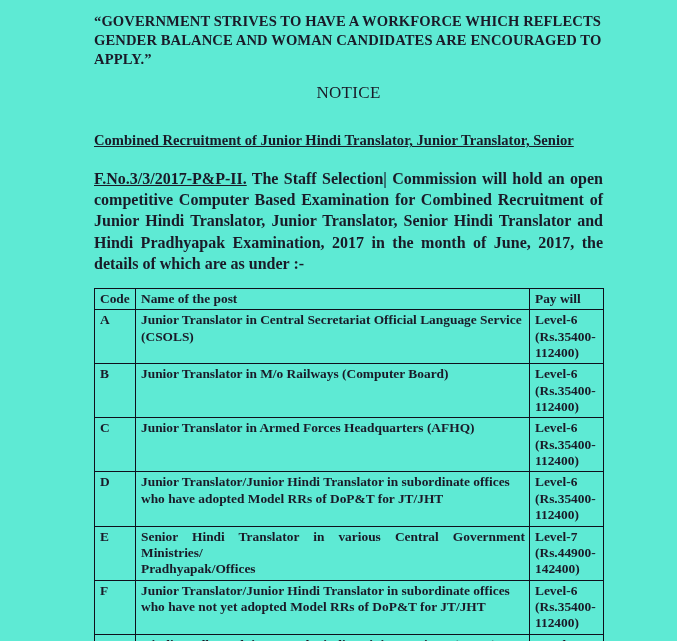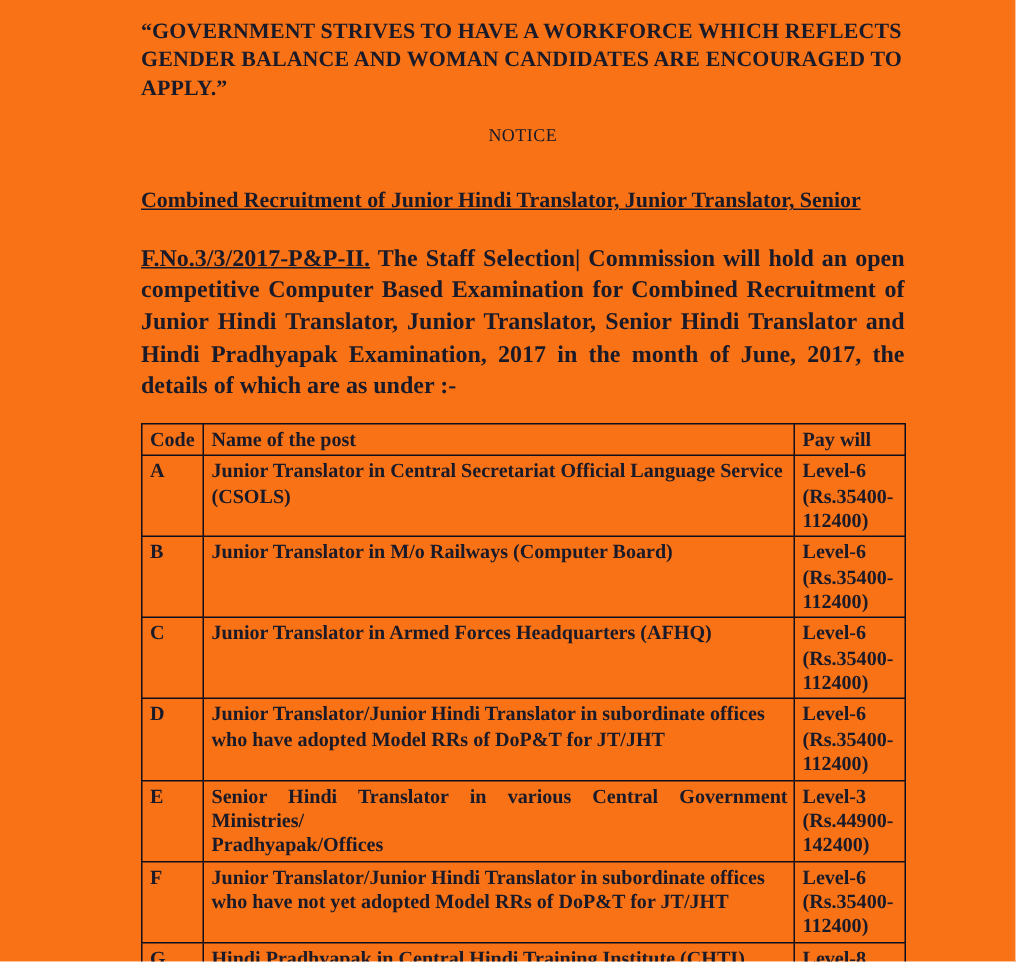--- a/index.html
+++ b/index.html
@@ -11,39 +11,39 @@
     width: 677px;
     height: 641px;
     font-family: "Liberation Serif", "DejaVu Serif", serif;
     color: #1a1a28;
     overflow: hidden;
   }
   .page {
     position: relative;
     width: 677px;
     height: 641px;
-    background: #f97316;
+    background: #5eead4;
   }
   .content {
     position: absolute;
     left: 94px;
     top: 12px;
     width: 509px;
   }
   .banner {
     font-size: 14.6px;
     font-weight: bold;
     line-height: 1.30;
     text-align: left;
     letter-spacing: 0.1px;
     margin: 0;
   }
   .notice {
     text-align: center;
-    font-size: 12px;
+    font-size: 17px;
     font-weight: normal;
     margin: 14px 0 0 0;
     line-height: 1.2;
     letter-spacing: 0.3px;
   }
   .doc-title {
     font-size: 14.6px;
     font-weight: bold;
     text-decoration: underline;
     text-align: justify;
@@ -179,21 +179,21 @@
             <span>112400)</span>
           </td>
         </tr>
         <tr class="row-e">
           <td>E</td>
           <td class="cell-name">
             <span>Senior Hindi Translator in various Central Government Ministries/</span>
             <span>Pradhyapak/Offices</span>
           </td>
           <td class="cell-pay">
-            <span>Level-3</span>
+            <span>Level-7</span>
             <span>(Rs.44900-</span>
             <span>142400)</span>
           </td>
         </tr>
         <tr class="row-f">
           <td>F</td>
           <td class="cell-name">
             <span>Junior Translator/Junior Hindi Translator in subordinate offices</span>
             <span>who have not yet adopted Model RRs of DoP&amp;T for JT/JHT</span>
           </td>

